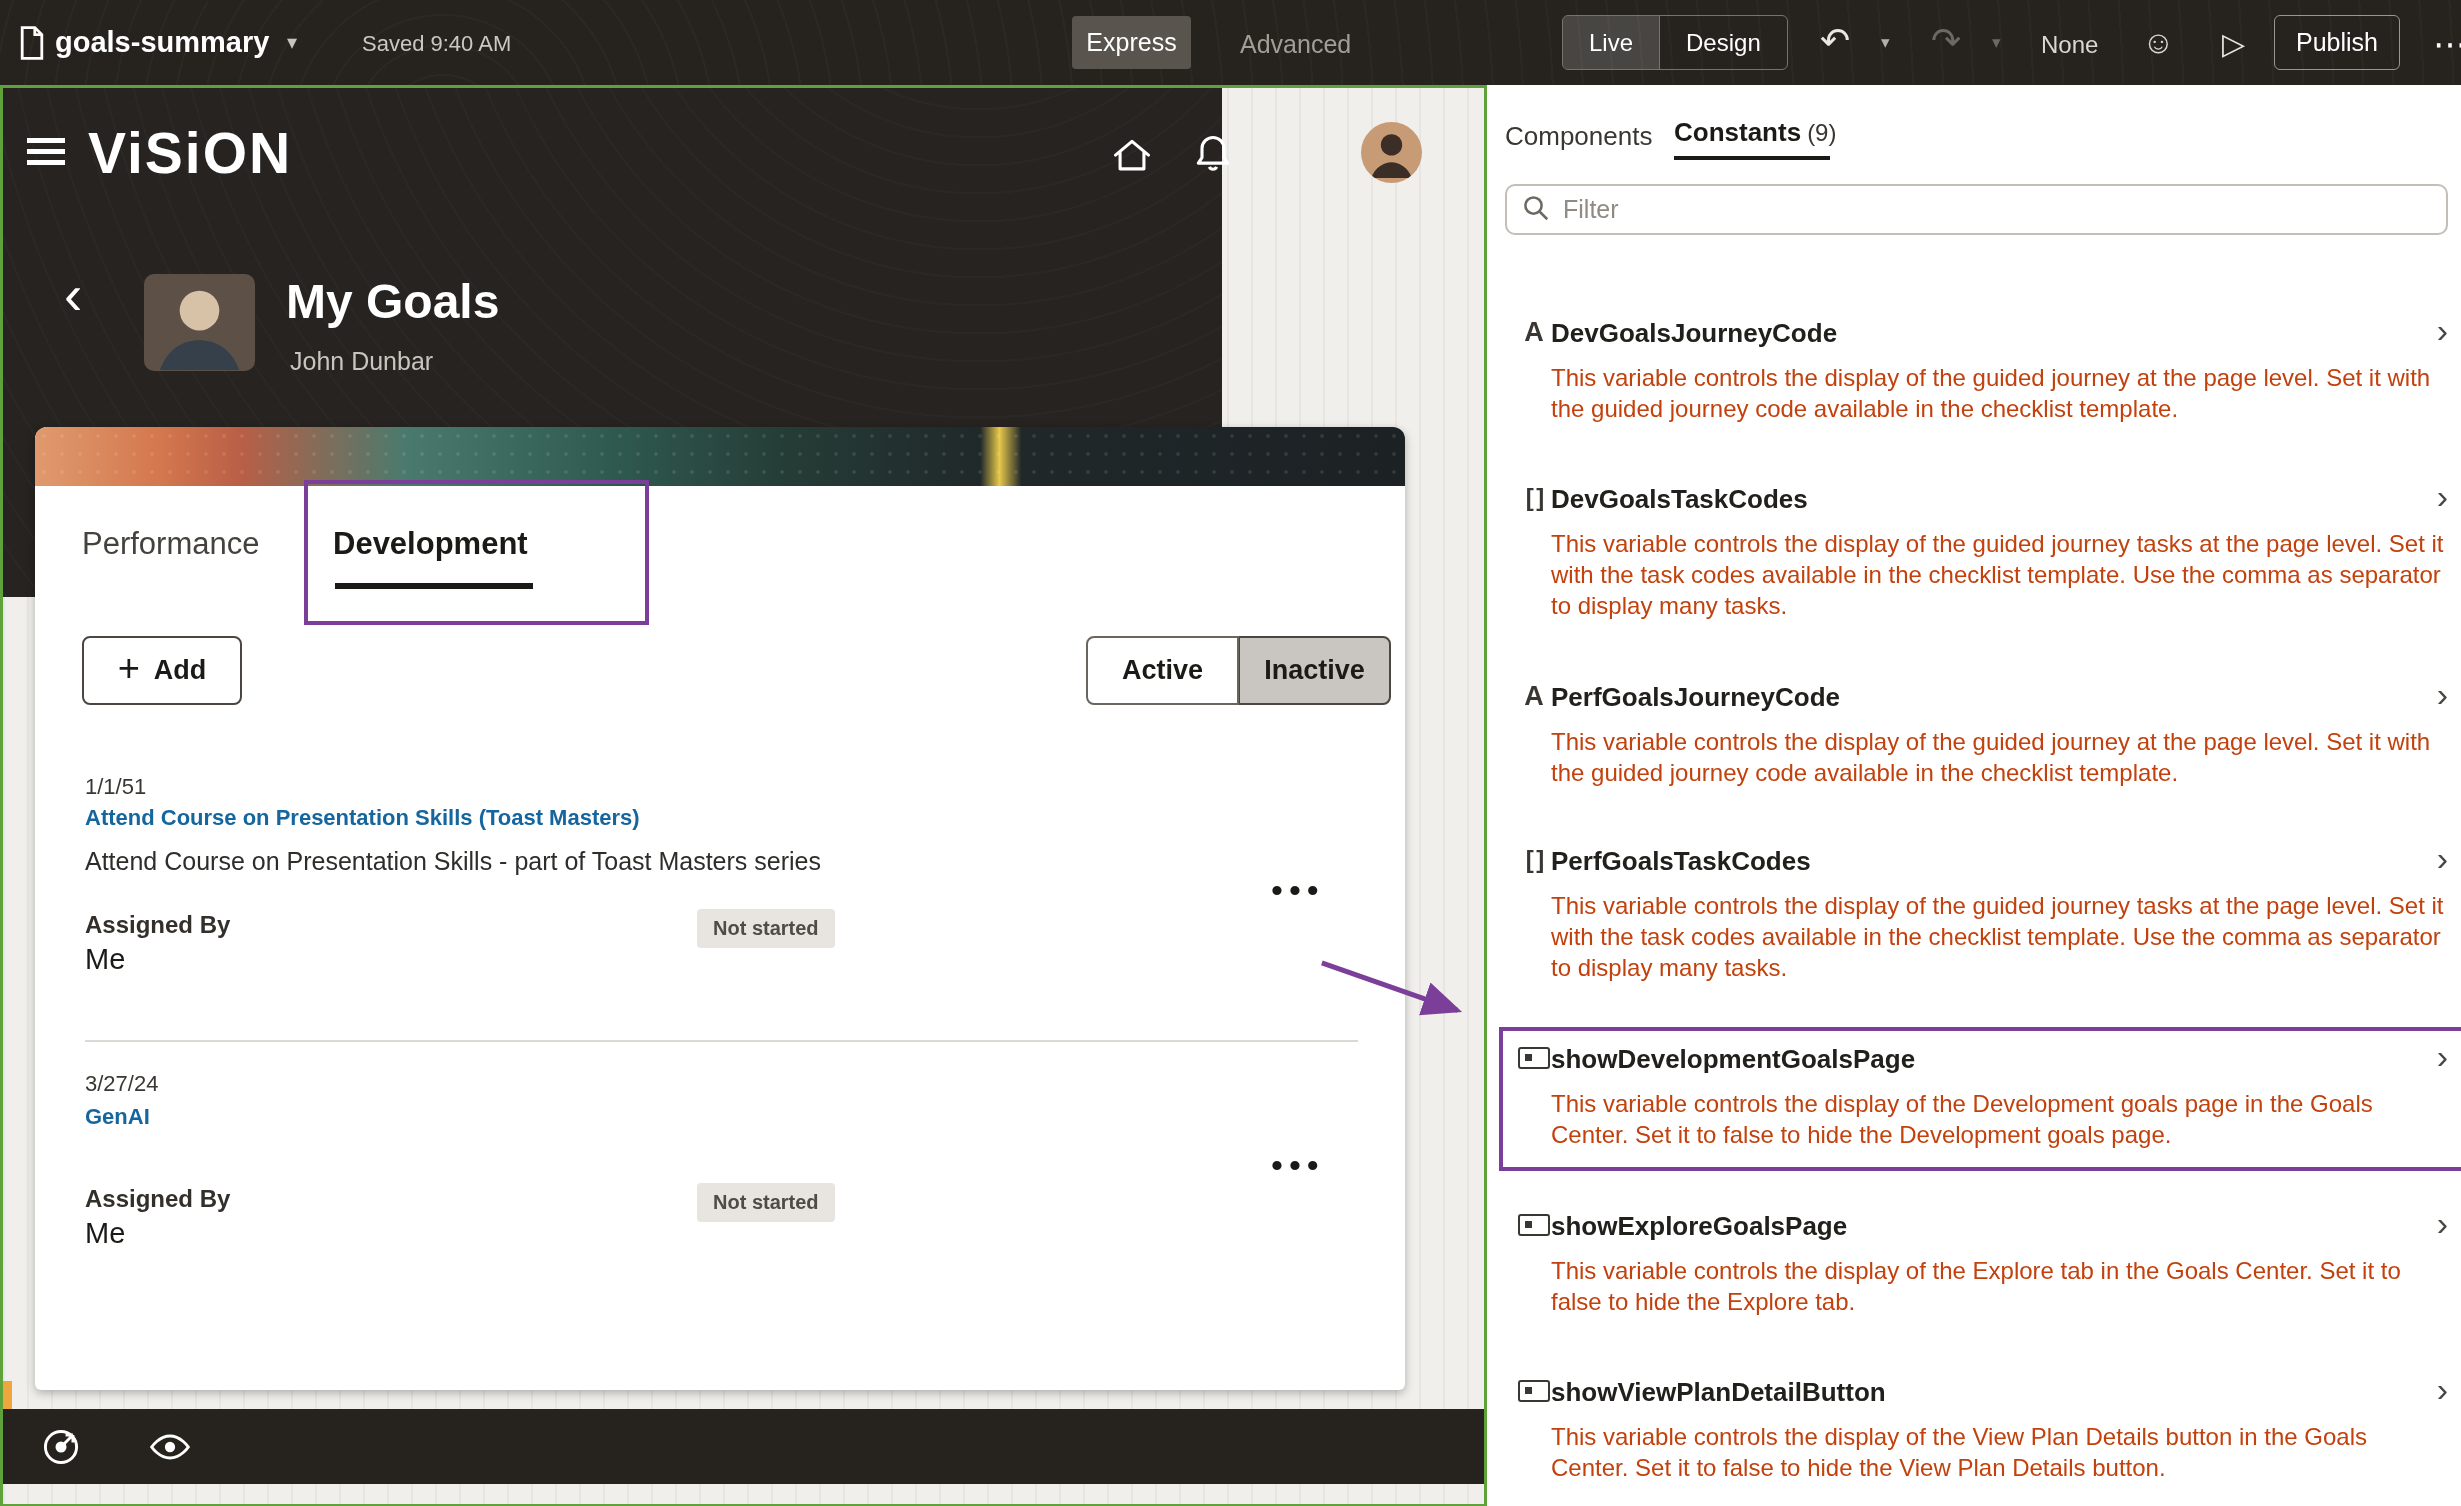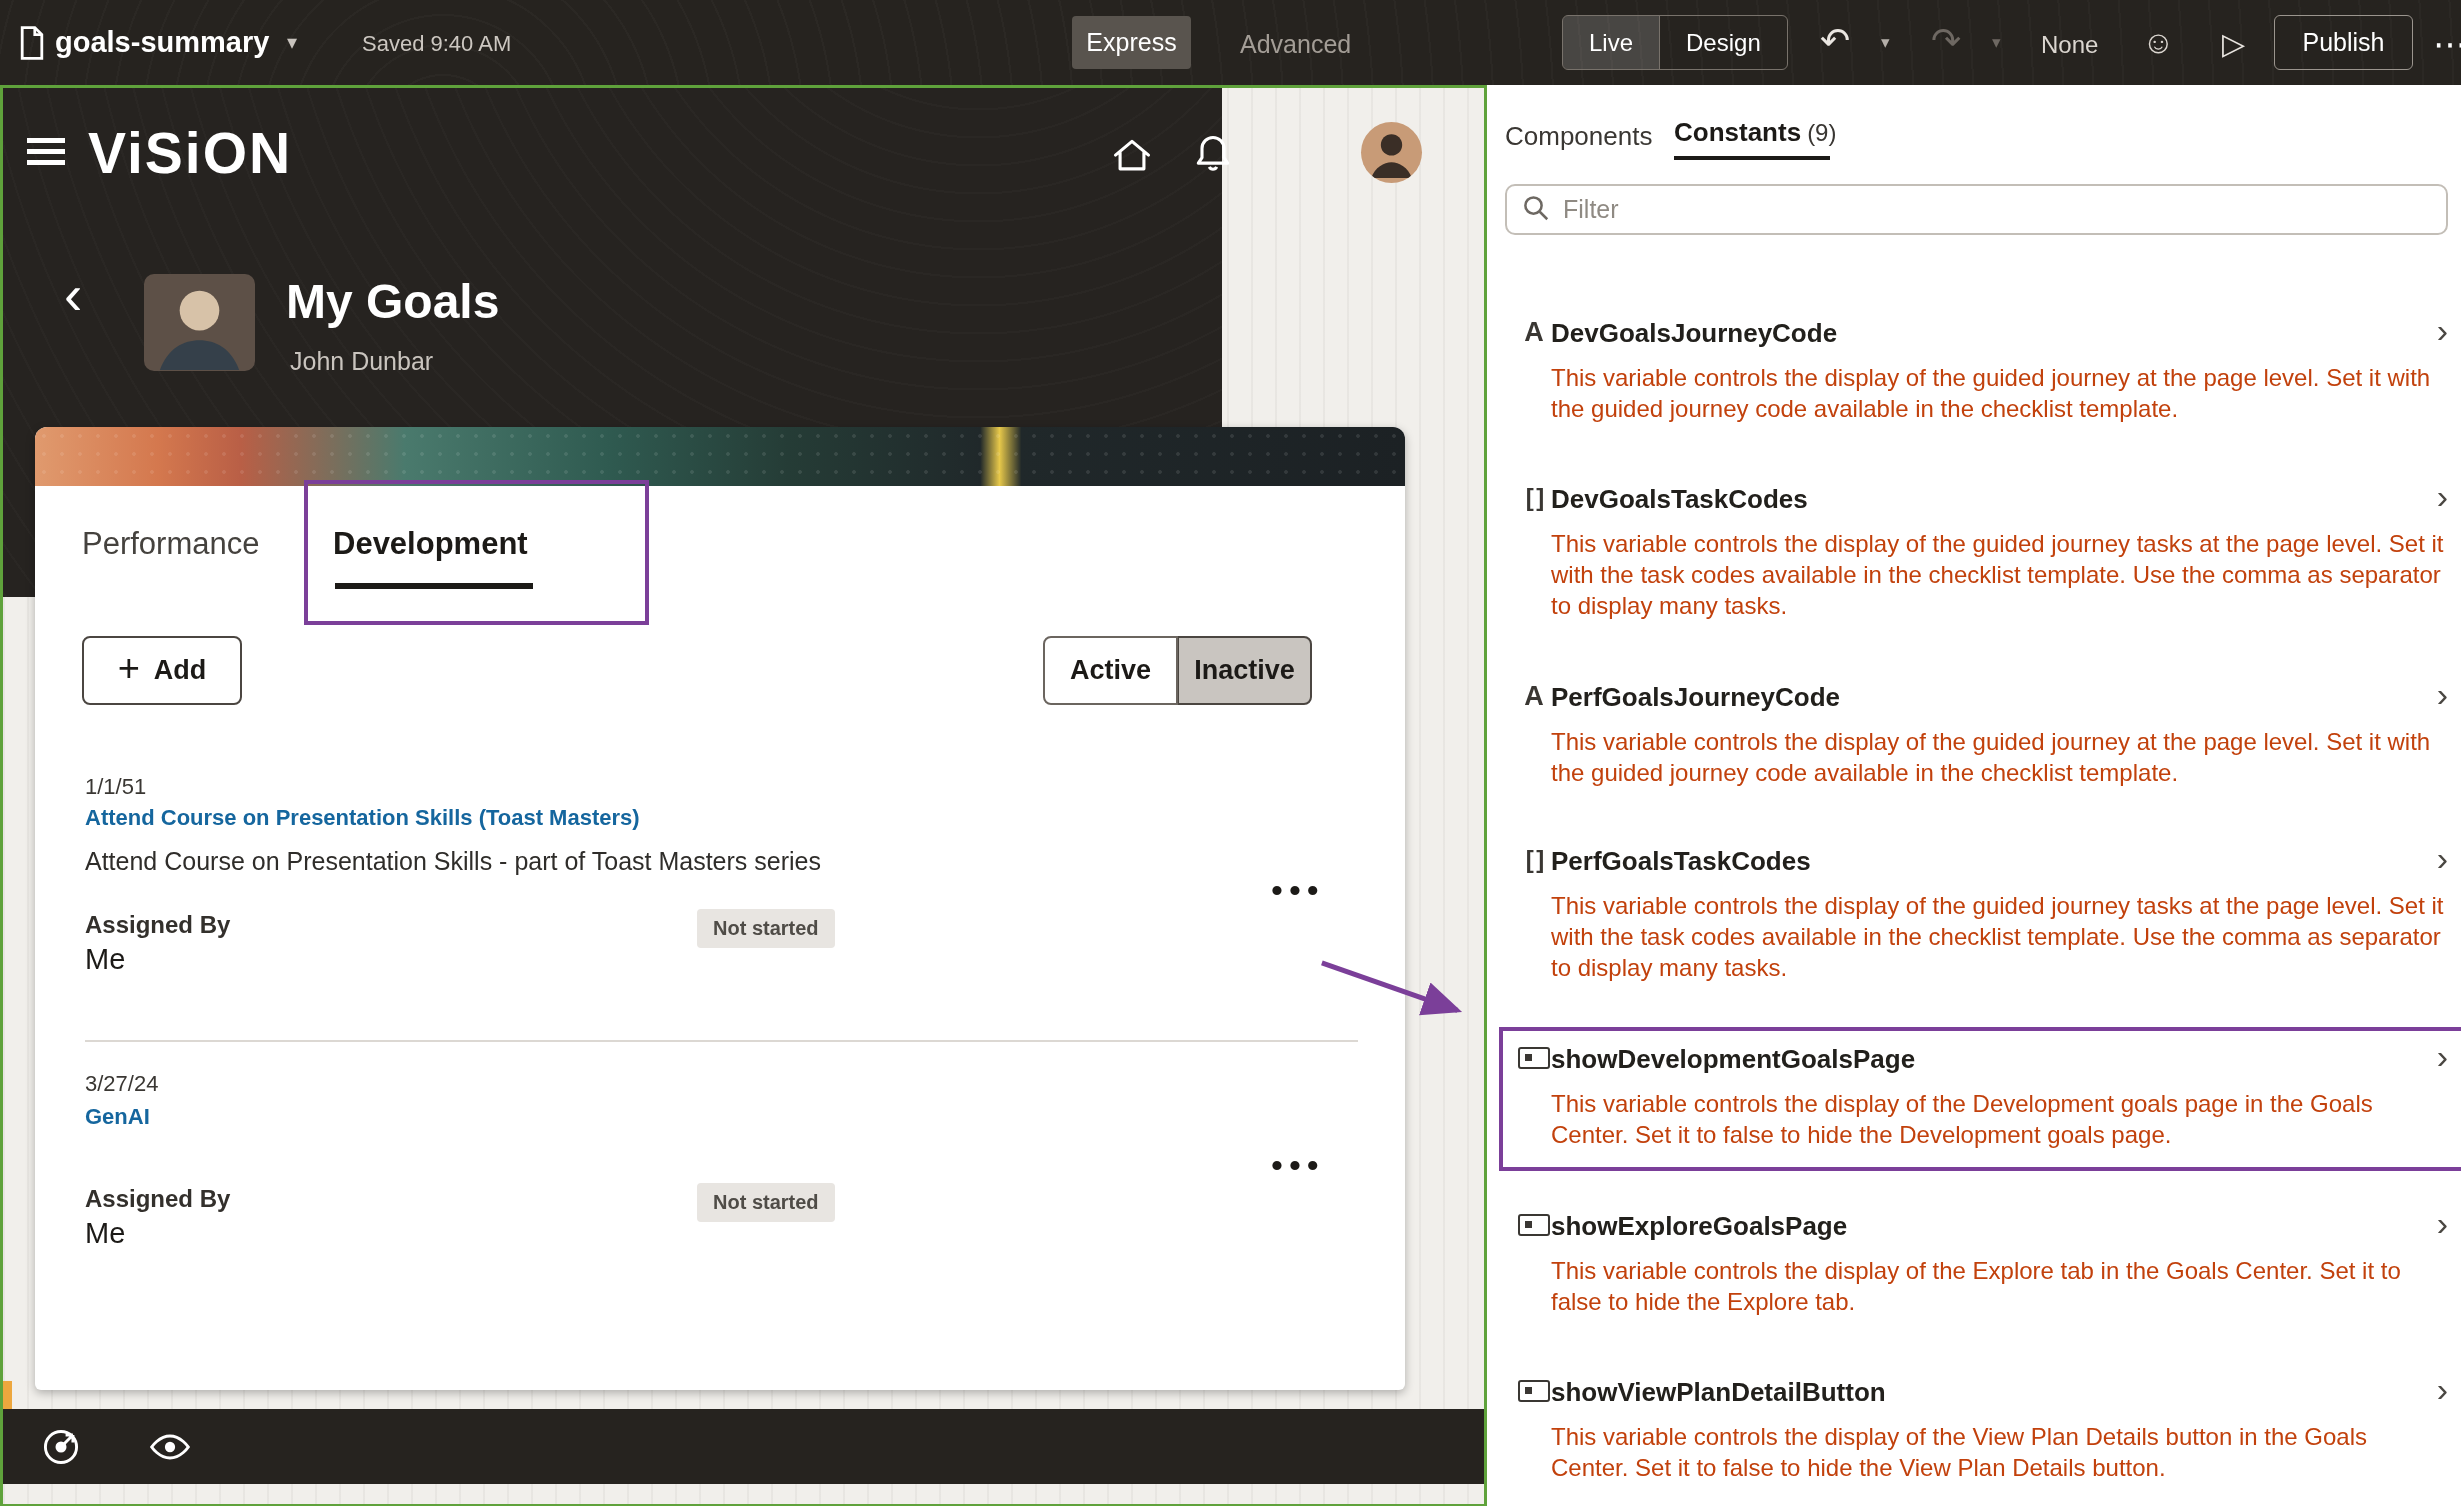--- a/index.html
+++ b/index.html
@@ -33,21 +33,21 @@
   .icon-redo::before { content:"↷"; }
   .tb-undo { left:1820px; top:20px; font-size:36px; color:#eae6e1; }
   .tb-undo-caret { left:1881px; top:32px; font-size:17px; color:#b5afa9; }
   .tb-redo { left:1931px; top:20px; font-size:36px; color:#6e6862; }
   .tb-redo-caret { left:1992px; top:32px; font-size:17px; color:#6e6862; }
   .tb-none { left:2041px; top:31px; font-size:24px; color:#dbd6d0; }
   .icon-smiley::before { content:"☺"; }
   .tb-smiley { left:2142px; top:24px; font-size:32px; color:#dbd6d0; }
   .icon-play::before { content:"▷"; }
   .tb-play { left:2222px; top:26px; font-size:30px; color:#eae6e1; }
-  .btn-publish { left:2274px; top:15px; width:139px; height:55px; border:1px solid #9b958e; border-radius:6px;
+  .btn-publish { left:2274px; top:15px; width:126px; height:55px; border:1px solid #9b958e; border-radius:6px;
     display:flex; align-items:center; justify-content:center; font-size:25px; color:#fff; }
   .icon-more::before { content:"⋯"; }
   .tb-more { left:2433px; top:24px; font-size:34px; color:#fff; }
 
   
   #preview {
     position:absolute; left:0; top:85px; width:1487px; height:1422px;
     border:3px solid #5fa23b;
     background-color:#f1efeb;
     background-image: repeating-linear-gradient(90deg, rgba(60,55,48,0.05) 0 2px, transparent 2px 24px);
@@ -80,21 +80,21 @@
       linear-gradient(90deg,#e09a6e 0%,#d4784e 9%,#b95f46 15%,#4a7a6d 27%,#2f5a50 42%,#253c36 55%,#20282a 69%,#e7c84a 70.4%,#20282a 72%,#1c2124 100%);
     background-size: 18px 18px, 100% 100%; }
   .tab-perf { left:47px; top:99px; font-size:31px; color:#45423e; }
   .tab-dev  { left:298px; top:99px; font-size:31px; font-weight:bold; color:#1c1a17; }
   .tab-dev-underline { left:300px; top:156px; width:198px; height:6px; background:#1c1a17; }
   .annot-rect { border:4px solid #7b3f99; }
   .annot-dev { left:269px; top:53px; width:345px; height:145px; }
   .btn-add { left:47px; top:209px; width:160px; height:69px; border:2px solid #4b4641; border-radius:8px; background:#fff;
     display:flex; align-items:center; justify-content:center; gap:14px; font-size:27px; font-weight:bold; color:#1c1a17; }
   .icon-plus::before { content:"+"; font-size:38px; font-weight:normal; line-height:30px; }
-  .toggle { left:1008px; top:209px; width:269px; height:69px; display:flex; }
+  .toggle { left:1051px; top:209px; width:305px; height:69px; display:flex; }
   .tg { flex:1; display:flex; align-items:center; justify-content:center; font-size:27px; font-weight:bold; color:#1c1a17; }
   .tg.active-seg { background:#fff; border:2px solid #6b655f; border-radius:8px 0 0 8px; }
   .tg.inactive-seg { background:#c9c5c0; border:2px solid #4b4641; border-left-width:1px; border-radius:0 8px 8px 0; }
 
   .g-date { font-size:22px; color:#3a3733; }
   .g-title { font-size:22px; font-weight:bold; color:#15669e; }
   .g-desc { font-size:25px; color:#2f2d2a; }
   .g-asgn { font-size:24px; font-weight:bold; color:#33302c; }
   .g-me { font-size:29px; color:#1c1a17; }
   .badge { background:#e8e5e1; border-radius:4px; padding:8px 16px; font-size:20px; font-weight:bold; color:#4f4c47; }

